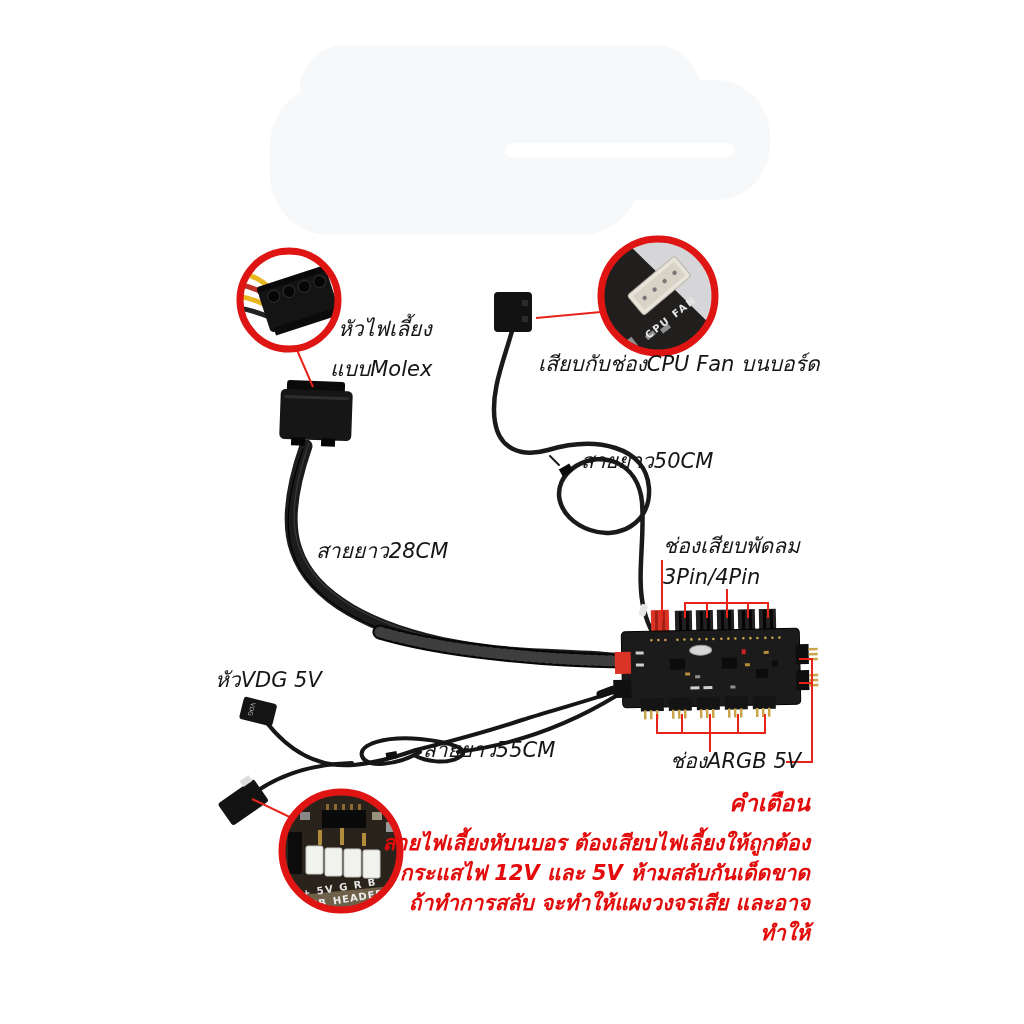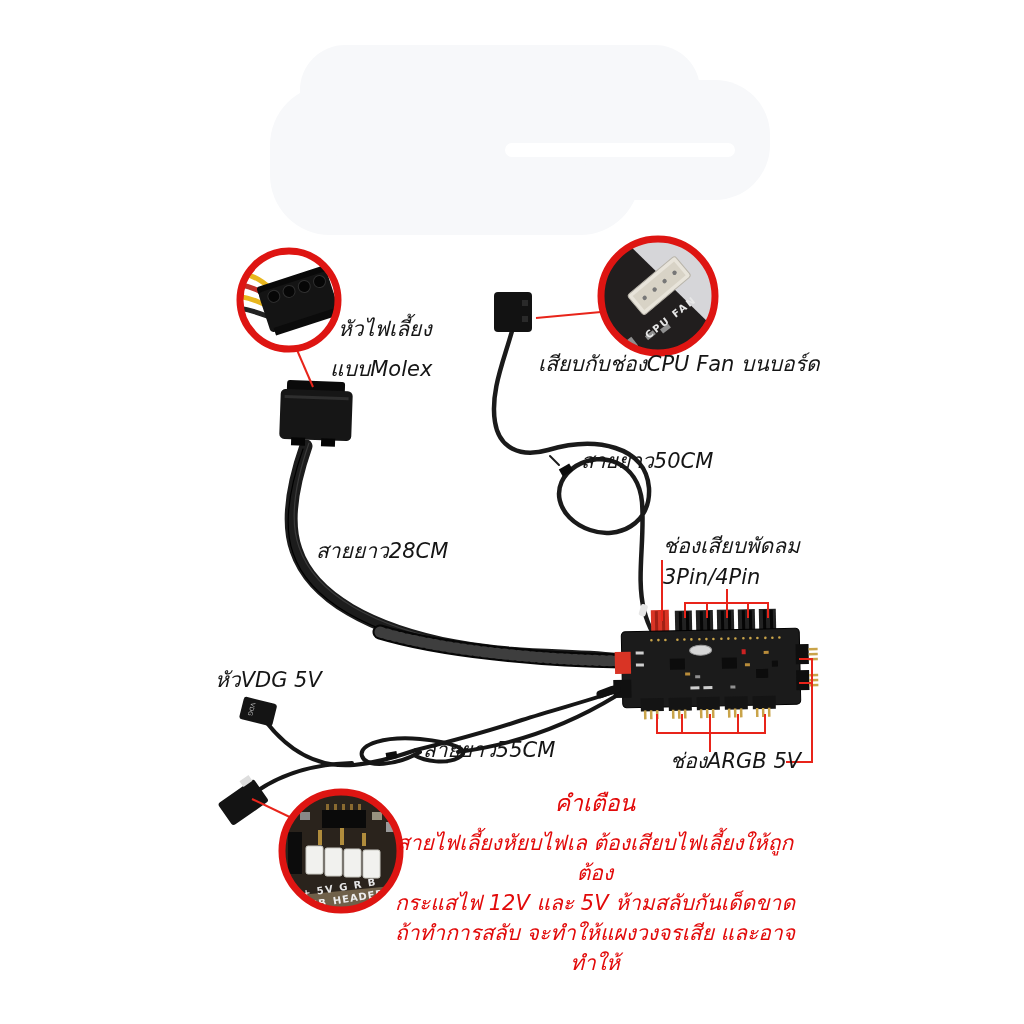--- a/index.html
+++ b/index.html
@@ -6,22 +6,22 @@
   .canvas{
     position:relative;width:1024px;height:1024px;background:#ffffff;overflow:hidden;
     font-family:"DejaVu Sans","Liberation Sans",sans-serif;
   }
   .canvas svg{position:absolute;left:0;top:0;}
   .lbl{
     position:absolute;color:#151515;font-weight:normal;font-style:italic;
     font-size:21px;line-height:1.15;white-space:nowrap;
   }
   .warnbox{
-    position:absolute;left:380px;top:785px;width:430px;text-align:center;
-    color:#e20a0a;font-weight:normal;font-style:italic;
+    position:absolute;left:380px;top:785px;width:430px;text-align:right;
+    color:#e20a0a;font-weight:bold;font-style:italic;
   }
   .warnbox .wtitle{font-size:23px;margin-bottom:7px;}
   .warnbox .wline{font-size:21px;line-height:30px;}
   .center{text-align:left;}
 </style>
 </head>
 <body>
 
 <div class="canvas">
 
@@ -307,18 +307,18 @@
 <div class="lbl" style="left:581px;top:449px;text-align:right;">สายยาว50CM</div>
 <div class="lbl" style="left:663px;top:534px;">ช่องเสียบพัดลม</div>
 <div class="lbl center" style="left:663px;top:565px;width:128px;">3Pin/4Pin</div>
 <div class="lbl" style="left:316px;top:539px;">สายยาว28CM</div>
 <div class="lbl" style="left:215px;top:668px;">หัวVDG 5V</div>
 <div class="lbl" style="left:423px;top:738px;">สายยาว55CM</div>
 <div class="lbl" style="left:670px;top:749px;text-align:right;">ช่องARGB 5V</div>
 
 <div class="warnbox">
   <div class="wtitle">คำเตือน</div>
-  <div class="wline">สายไฟเลี้ยงหัยบไฟเล ต้องเสียบไฟเลี้ยงให้ถูกต้อง</div>
+  <div class="wline">สายไฟเลี้ยงหับนบอร ต้องเสียบไฟเลี้ยงให้ถูกต้อง</div>
   <div class="wline">กระแสไฟ 12V และ 5V ห้ามสลับกันเด็ดขาด</div>
   <div class="wline">ถ้าทำการสลับ จะทำให้แผงวงจรเสีย และอาจทำให้</div>
 </div>
 
 </div>
 
 </body></html>

